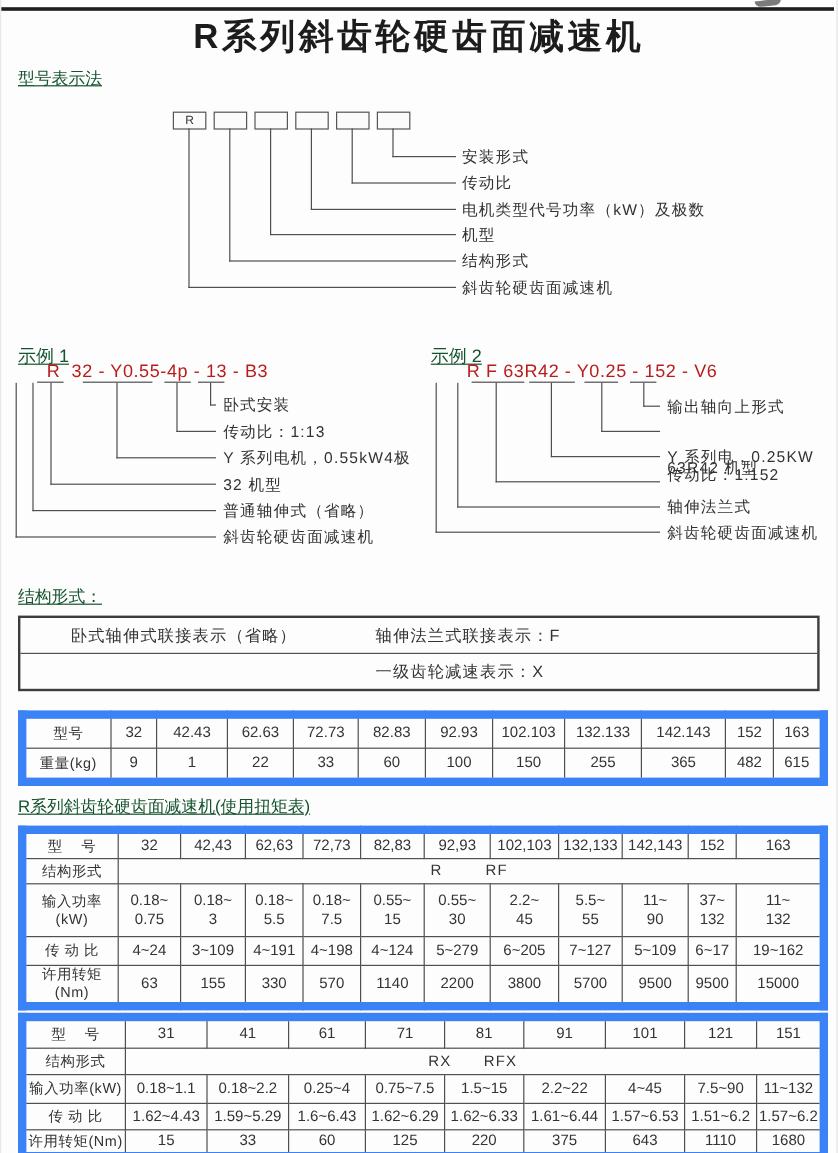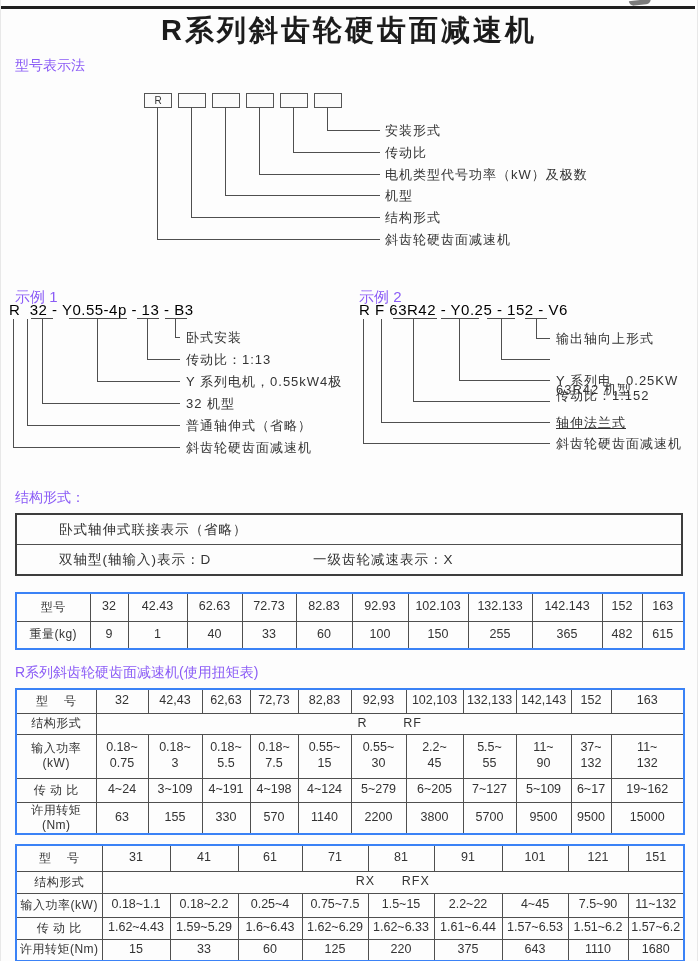--- a/index.html
+++ b/index.html
@@ -9,42 +9,42 @@
     font-family:"Liberation Sans", sans-serif;
     overflow:hidden;
   }
   .top-rule{position:absolute; left:0; top:6px; width:694px; height:3px; background:#1f1f1f;}
   .smudge{position:absolute; left:628px; top:0; width:22px; height:5px; background:#5a5a5a;
     border-radius:0 0 10px 10px; transform:rotate(-6deg); opacity:.8;}
   .title{
     position:absolute; left:50%; top:11px; transform:translateX(-50%);
     margin:0; font-size:29px; font-weight:700; letter-spacing:3px; white-space:nowrap; color:#1c1c1c;
   }
-  .small-heading{position:absolute; font-size:14px; color:#8b5cf6; white-space:nowrap;}
+  .small-heading{position:absolute; font-size:14px; color:#14532d; white-space:nowrap;text-decoration:underline;}
 
   
   .mbox{position:absolute; top:93px; width:26px; height:13px; border:1px solid #555; background:#fbfbfb;
         font-size:10px; text-align:center; line-height:13px; color:#333;}
   .conn{position:absolute; border-left:1px solid #4f4f4f; border-bottom:1px solid #4f4f4f;}
   .dlabel{position:absolute; font-size:13px; color:#333; white-space:nowrap; letter-spacing:1px;}
 
   
-  .code-line{position:absolute; font-size:15px; letter-spacing:.5px; color:#000000; white-space:pre;}
+  .code-line{position:absolute; font-size:15px; letter-spacing:.5px; color:#b91c1c; white-space:pre;margin-left:30px;}
   .uline{position:absolute; height:0; border-top:1.5px solid #4f4f4f;}
 
   
   .structure-box{position:absolute; left:14px; top:513px; width:664px; border:2px solid #3d3d3d; background:#fdfdfd;}
   .structure-row{position:relative; height:29px; line-height:29px; font-size:13.5px; color:#333;}
   .structure-row.first{border-bottom:1.5px solid #4f4f4f;padding-left:18px;}
   .sr-left{position:absolute; left:42px; letter-spacing:1px;}
   .sr-right{position:absolute; left:296px; letter-spacing:1px;}
 
   
   table{position:absolute; border-collapse:collapse; table-layout:fixed; background:#fdfdfd;
-        border:2px solid #3b82f6;}
+        border:7px solid #3b82f6;}
   td{border:1px solid #4f4f4f; text-align:center; vertical-align:middle;
      font-size:12.5px; color:#333; padding:0 1px; white-space:pre-wrap; line-height:1.25;}
   td.rowlabel{font-size:12px; letter-spacing:.5px;}
   td.spancell{text-align:center; letter-spacing:1px;}
   #weightTable{left:14px; top:592px; width:668px;}
   #weightTable tr{height:28px;}
   #torqueR{left:14px; top:688px; width:668px;}
   #torqueR tr{height:24px;}
   #torqueR tbody tr:nth-child(2){height:21px;}
   #torqueR tbody tr:nth-child(3){height:44px;}
@@ -121,30 +121,30 @@
   <div class="conn" style="left:500px; top:319px; width:48px;  height:40px;"></div>
   <div class="conn" style="left:458px; top:319px; width:90px;  height:61px;"></div>
   <div class="conn" style="left:412px; top:319px; width:136px; height:82px;"></div>
   <div class="conn" style="left:380px; top:319px; width:168px; height:103px;"></div>
   <div class="conn" style="left:362px; top:319px; width:186px; height:124px;"></div>
 
   <span class="dlabel" style="left:555px; top:330px;">输出轴向上形式</span>
   <span class="dlabel" style="left:555px; top:351px;margin-top:36px;">传动比：1:152</span>
   <span class="dlabel" style="left:555px; top:372px;">Y 系列电，0.25KW</span>
   <span class="dlabel" style="left:555px; top:381px;">63R42 机型</span>
-  <span class="dlabel" style="left:555px; top:414px;text-decoration:underline;">轴伸法兰式</span>
+  <span class="dlabel" style="left:555px; top:414px;">轴伸法兰式</span>
   <span class="dlabel" style="left:555px; top:435px;">斜齿轮硬齿面减速机</span>
 
   <div class="small-heading" style="left:14px; top:489px;">结构形式：</div>
   <div class="structure-box">
     <div class="structure-row first">
       <span class="sr-left">卧式轴伸式联接表示（省略）</span>
+      <span class="sr-right">轴伸法兰式联接表示：F</span>
     </div>
     <div class="structure-row">
-      <span class="sr-left">双轴型(轴输入)表示：D</span>
       <span class="sr-right">一级齿轮减速表示：X</span>
     </div>
   </div>
 
   <table id="weightTable">
       <colgroup>
         <col style="width: 74px;">
         <col style="width: 38px;">
         <col style="width: 59px;">
         <col style="width: 55px;">
@@ -169,21 +169,21 @@
           <td>102.103</td>
           <td>132.133</td>
           <td>142.143</td>
           <td>152</td>
           <td>163</td>
         </tr>
         <tr>
           <td class="rowlabel">重量(kg)</td>
           <td>9</td>
           <td>1</td>
-          <td>40</td>
+          <td>22</td>
           <td>33</td>
           <td>60</td>
           <td>100</td>
           <td>150</td>
           <td>255</td>
           <td>365</td>
           <td>482</td>
           <td>615</td>
         </tr>
       </tbody>

